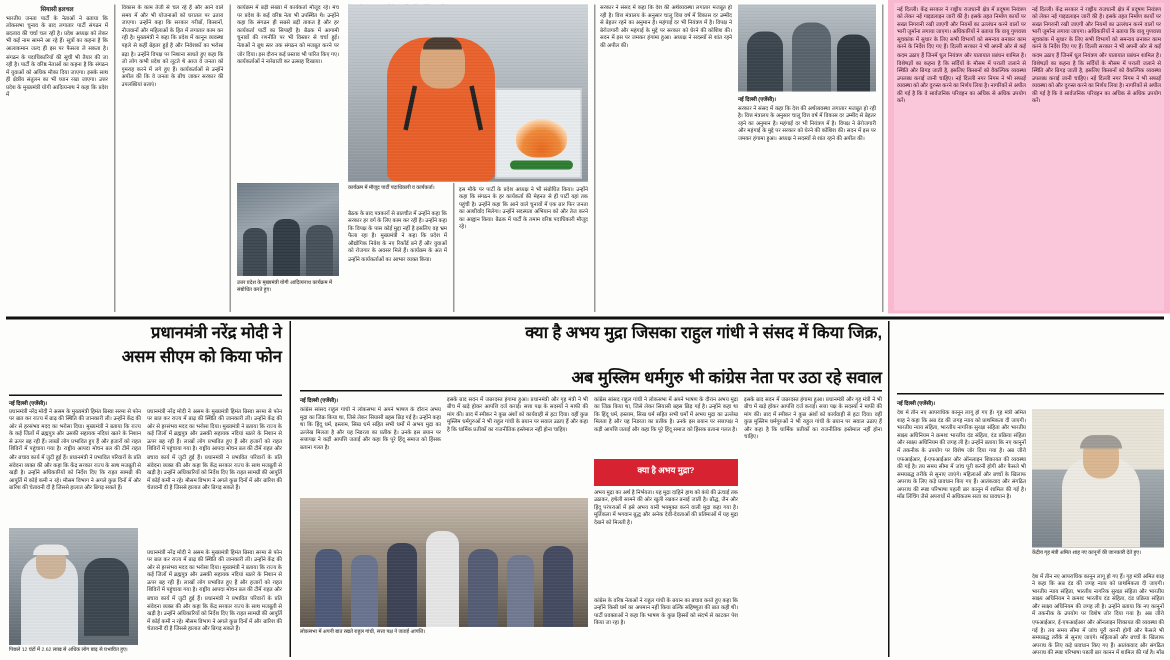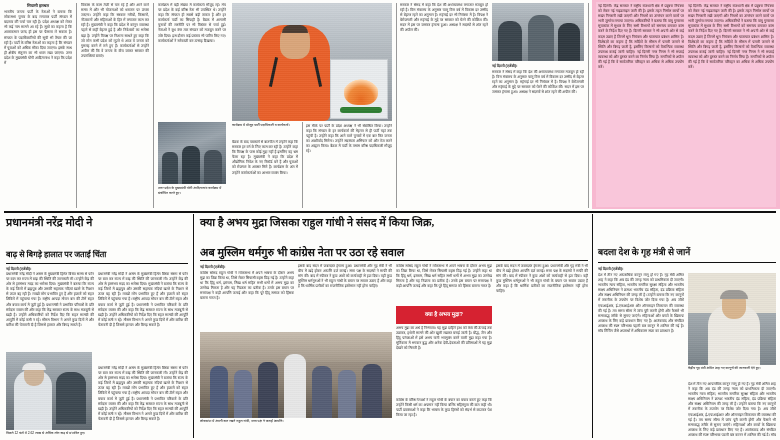--- a/index.html
+++ b/index.html
@@ -21,22 +21,22 @@
   .body-txt.pink{color:#2a1010;}
   .rule-h{position:absolute;background:#111;height:1px;}
   .rule-v{position:absolute;background:#111;width:1px;}
 
   .hl{font-weight:bold;}
   .cap{font-size:3.4px;line-height:4.6px;color:#222;text-align:left;}
 
   
   .headline{
     font-weight:bold;color:#111;
-    text-align:left;letter-spacing:0px;
-    font-family:Liberation Serif, serif;
+    text-align:right;letter-spacing:0px;
+    font-family:Liberation Sans, sans-serif;
   }
   .h-mid{font-size:11px;line-height:13.5px;}
   .h-small{font-size:8px;line-height:10px;}
   .dateline{font-size:3.6px;font-weight:bold;color:#111;}
 
   
   .photo{position:absolute;overflow:hidden;background:#8c8e90;}
   .grain{position:absolute;inset:0;opacity:.35;
     background-image:repeating-linear-gradient(0deg,rgba(255,255,255,.10) 0 1px,rgba(0,0,0,.06) 1px 2px);}
 
@@ -129,21 +129,21 @@
   <div class="col" style="left:598px;top:4px;width:86px;height:200px;">
     <div class="body-txt pink">नई दिल्ली। केंद्र सरकार ने राष्ट्रीय राजधानी क्षेत्र में प्रदूषण नियंत्रण को लेकर नई गाइडलाइन जारी की है। इसके तहत निर्माण कार्यों पर सख्त निगरानी रखी जाएगी और नियमों का उल्लंघन करने वालों पर भारी जुर्माना लगाया जाएगा। अधिकारियों ने बताया कि वायु गुणवत्ता सूचकांक में सुधार के लिए सभी विभागों को समन्वय बनाकर काम करने के निर्देश दिए गए हैं। दिल्ली सरकार ने भी अपनी ओर से कई कदम उठाए हैं जिनमें धूल नियंत्रण और यातायात प्रबंधन शामिल है। विशेषज्ञों का कहना है कि सर्दियों के मौसम में पराली जलाने से स्थिति और बिगड़ जाती है, इसलिए किसानों को वैकल्पिक व्यवस्था उपलब्ध कराई जानी चाहिए। नई दिल्ली नगर निगम ने भी सफाई व्यवस्था को और दुरुस्त करने का निर्णय लिया है। नागरिकों से अपील की गई है कि वे सार्वजनिक परिवहन का अधिक से अधिक उपयोग करें।</div>
   </div>
   <div class="col" style="left:688px;top:4px;width:86px;height:200px;">
     <div class="body-txt pink">नई दिल्ली। केंद्र सरकार ने राष्ट्रीय राजधानी क्षेत्र में प्रदूषण नियंत्रण को लेकर नई गाइडलाइन जारी की है। इसके तहत निर्माण कार्यों पर सख्त निगरानी रखी जाएगी और नियमों का उल्लंघन करने वालों पर भारी जुर्माना लगाया जाएगा। अधिकारियों ने बताया कि वायु गुणवत्ता सूचकांक में सुधार के लिए सभी विभागों को समन्वय बनाकर काम करने के निर्देश दिए गए हैं। दिल्ली सरकार ने भी अपनी ओर से कई कदम उठाए हैं जिनमें धूल नियंत्रण और यातायात प्रबंधन शामिल है। विशेषज्ञों का कहना है कि सर्दियों के मौसम में पराली जलाने से स्थिति और बिगड़ जाती है, इसलिए किसानों को वैकल्पिक व्यवस्था उपलब्ध कराई जानी चाहिए। नई दिल्ली नगर निगम ने भी सफाई व्यवस्था को और दुरुस्त करने का निर्णय लिया है। नागरिकों से अपील की गई है कि वे सार्वजनिक परिवहन का अधिक से अधिक उपयोग करें।</div>
   </div>
 
   <div class="rule-h" style="left:4px;top:211px;width:772px;height:2px;"></div>
 
   <div class="headline h-mid" style="position:absolute;left:6px;top:216px;width:182px;">प्रधानमंत्री नरेंद्र मोदी ने</div>
-  <div class="headline h-small" style="position:absolute;left:6px;top:250px;width:182px;">बाढ़ से बिगड़े हालात पर जताई चिंता</div>
+  <div class="headline h-mid" style="position:absolute;left:6px;top:232px;width:182px;">असम सीएम को किया फोन</div>
   <div class="rule-h" style="left:6px;top:263px;width:182px;height:1px;"></div>
 
   <div class="dateline" style="position:absolute;left:6px;top:266px;">नई दिल्ली (एजेंसी)।</div>
   <div class="col" style="left:6px;top:272px;width:88px;height:160px;">
     <div class="body-txt">प्रधानमंत्री नरेंद्र मोदी ने असम के मुख्यमंत्री हिमंत बिस्वा सरमा से फोन पर बात कर राज्य में बाढ़ की स्थिति की जानकारी ली। उन्होंने केंद्र की ओर से हरसंभव मदद का भरोसा दिया। मुख्यमंत्री ने बताया कि राज्य के कई जिलों में ब्रह्मपुत्र और उसकी सहायक नदियां खतरे के निशान से ऊपर बह रही हैं। लाखों लोग प्रभावित हुए हैं और हजारों को राहत शिविरों में पहुंचाया गया है। राष्ट्रीय आपदा मोचन बल की टीमें राहत और बचाव कार्य में जुटी हुई हैं। प्रधानमंत्री ने प्रभावित परिवारों के प्रति संवेदना व्यक्त की और कहा कि केंद्र सरकार राज्य के साथ मजबूती से खड़ी है। उन्होंने अधिकारियों को निर्देश दिए कि राहत सामग्री की आपूर्ति में कोई कमी न रहे। मौसम विभाग ने अगले कुछ दिनों में और बारिश की चेतावनी दी है जिससे हालात और बिगड़ सकते हैं।</div>
   </div>
   <div class="col" style="left:98px;top:272px;width:90px;height:90px;">
     <div class="body-txt">प्रधानमंत्री नरेंद्र मोदी ने असम के मुख्यमंत्री हिमंत बिस्वा सरमा से फोन पर बात कर राज्य में बाढ़ की स्थिति की जानकारी ली। उन्होंने केंद्र की ओर से हरसंभव मदद का भरोसा दिया। मुख्यमंत्री ने बताया कि राज्य के कई जिलों में ब्रह्मपुत्र और उसकी सहायक नदियां खतरे के निशान से ऊपर बह रही हैं। लाखों लोग प्रभावित हुए हैं और हजारों को राहत शिविरों में पहुंचाया गया है। राष्ट्रीय आपदा मोचन बल की टीमें राहत और बचाव कार्य में जुटी हुई हैं। प्रधानमंत्री ने प्रभावित परिवारों के प्रति संवेदना व्यक्त की और कहा कि केंद्र सरकार राज्य के साथ मजबूती से खड़ी है। उन्होंने अधिकारियों को निर्देश दिए कि राहत सामग्री की आपूर्ति में कोई कमी न रहे। मौसम विभाग ने अगले कुछ दिनों में और बारिश की चेतावनी दी है जिससे हालात और बिगड़ सकते हैं।</div>
   </div>
 
@@ -199,21 +199,20 @@
   <div class="col" style="left:396px;top:398px;width:96px;height:38px;">
     <div class="body-txt">कांग्रेस के वरिष्ठ नेताओं ने राहुल गांधी के बयान का बचाव करते हुए कहा कि उन्होंने किसी धर्म का अपमान नहीं किया बल्कि सहिष्णुता की बात कही थी। पार्टी प्रवक्ताओं ने कहा कि भाषण के कुछ हिस्सों को संदर्भ से काटकर पेश किया जा रहा है।</div>
   </div>
 
   <div class="col" style="left:496px;top:264px;width:92px;height:172px;">
     <div class="body-txt">इसके बाद सदन में जबरदस्त हंगामा हुआ। प्रधानमंत्री और गृह मंत्री ने भी बीच में खड़े होकर आपत्ति दर्ज कराई। सत्ता पक्ष के सदस्यों ने माफी की मांग की। बाद में स्पीकर ने कुछ अंशों को कार्यवाही से हटा दिया। वहीं कुछ मुस्लिम धर्मगुरुओं ने भी राहुल गांधी के बयान पर सवाल उठाए हैं और कहा है कि धार्मिक प्रतीकों का राजनीतिक इस्तेमाल नहीं होना चाहिए।</div>
   </div>
 
   <div class="rule-v" style="left:592px;top:214px;height:224px;"></div>
 
-  <div class="headline h-small" style="position:absolute;left:598px;top:247px;width:178px;font-size:9px;line-height:11px;">बदला देश के गृह मंत्री से जानें</div>
   <div class="rule-h" style="left:598px;top:262px;width:178px;height:1px;"></div>
 
   <div class="dateline" style="position:absolute;left:598px;top:266px;">नई दिल्ली (एजेंसी)।</div>
   <div class="col" style="left:598px;top:273px;width:86px;height:160px;">
     <div class="body-txt">देश में तीन नए आपराधिक कानून लागू हो गए हैं। गृह मंत्री अमित शाह ने कहा कि अब दंड की जगह न्याय को प्राथमिकता दी जाएगी। भारतीय न्याय संहिता, भारतीय नागरिक सुरक्षा संहिता और भारतीय साक्ष्य अधिनियम ने क्रमशः भारतीय दंड संहिता, दंड प्रक्रिया संहिता और साक्ष्य अधिनियम की जगह ली है। उन्होंने बताया कि नए कानूनों में तकनीक के उपयोग पर विशेष जोर दिया गया है। अब जीरो एफआईआर, ई-एफआईआर और ऑनलाइन शिकायत की व्यवस्था की गई है। तय समय सीमा में जांच पूरी करनी होगी और फैसले भी समयबद्ध तरीके से सुनाए जाएंगे। महिलाओं और बच्चों के खिलाफ अपराध के लिए कड़े प्रावधान किए गए हैं। आतंकवाद और संगठित अपराध की स्पष्ट परिभाषा पहली बार कानून में शामिल की गई है। मॉब लिंचिंग जैसे अपराधों में अधिकतम सजा का प्रावधान है।</div>
   </div>
 
   <div class="photo" style="left:688px;top:273px;width:88px;height:92px;background:linear-gradient(180deg,#c3c9cd,#7b848a);">
     <div style="position:absolute;left:0;top:0;right:0;height:40px;background:#e7e2d6;"></div>
     <div style="position:absolute;left:20px;bottom:0;width:52px;height:60px;background:#ece9e2;border-radius:20px 20px 0 0;"></div>

